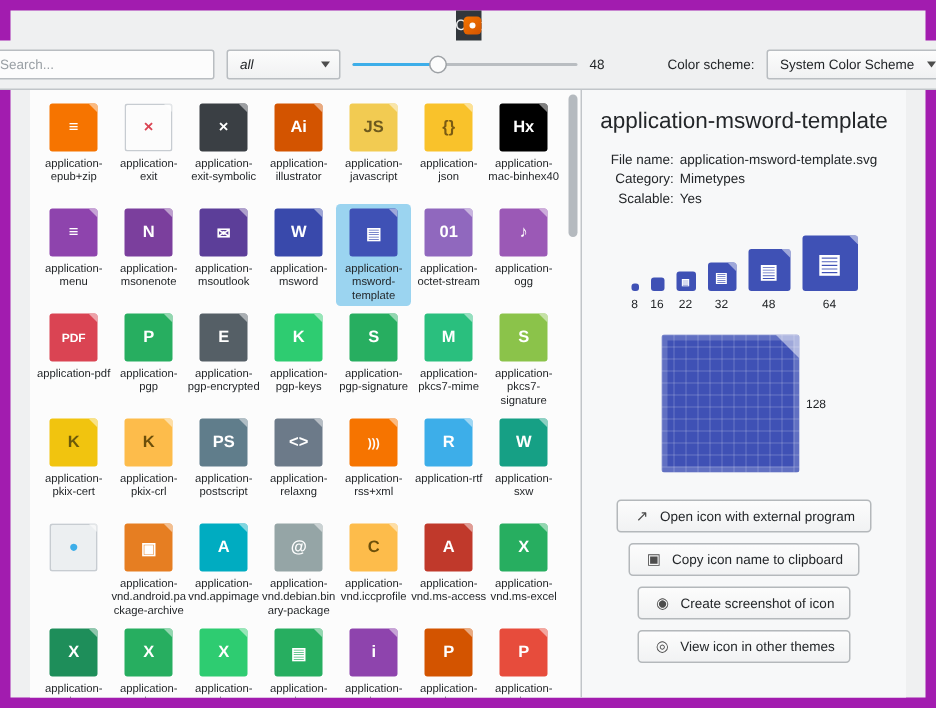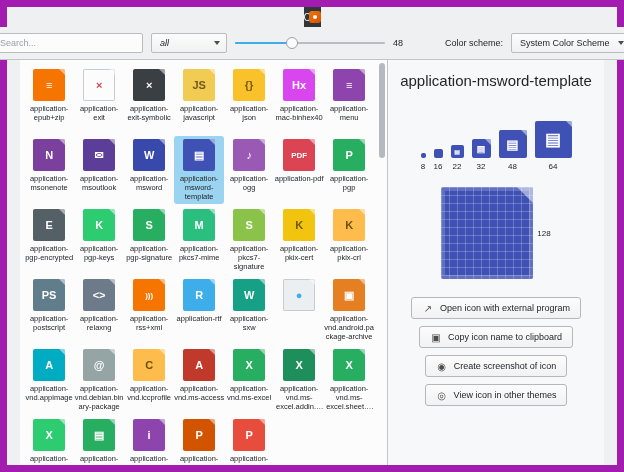--- a/index.html
+++ b/index.html
@@ -115,29 +115,33 @@
           </div>
           <div class="grid-item">
             <div class="file-icon light" style="height: 32px; width: 32px; background-color: rgb(252, 252, 252); color: rgb(218, 68, 83); font-size: 11px;">×</div>
             <div class="grid-label">application-exit</div>
           </div>
           <div class="grid-item">
             <div class="file-icon" style="height: 32px; width: 32px; background-color: rgb(58, 63, 68); font-size: 11px;">×</div>
             <div class="grid-label">application-exit-symbolic</div>
           </div>
           <div class="grid-item">
+            <div class="file-icon" style="height: 32px; width: 32px; background-color: rgb(211, 84, 0); font-size: 11px;">Ai</div>
+            <div class="grid-label">application-illustrator</div>
+          </div>
+          <div class="grid-item">
             <div class="file-icon" style="height: 32px; width: 32px; background-color: rgb(242, 203, 82); color: rgb(110, 90, 30); font-size: 11px;">JS</div>
             <div class="grid-label">application-javascript</div>
           </div>
           <div class="grid-item">
             <div class="file-icon" style="height: 32px; width: 32px; background-color: rgb(249, 194, 43); color: rgb(122, 91, 19); font-size: 11px;">{}</div>
             <div class="grid-label">application-json</div>
           </div>
           <div class="grid-item">
-            <div class="file-icon" style="height: 32px; width: 32px; background-color: #d946ef; font-size: 11px;">Hx</div>
+            <div class="file-icon" style="height: 32px; width: 32px; background-color: #000000; font-size: 11px;">Hx</div>
             <div class="grid-label">application-mac-binhex40</div>
           </div>
           <div class="grid-item">
             <div class="file-icon" style="height: 32px; width: 32px; background-color: rgb(142, 68, 173); font-size: 11px;">≡</div>
             <div class="grid-label">application-menu</div>
           </div>
           <div class="grid-item">
             <div class="file-icon" style="height: 32px; width: 32px; background-color: rgb(123, 63, 157); font-size: 11px;">N</div>
             <div class="grid-label">application-msonenote</div>
           </div>
@@ -145,20 +149,24 @@
             <div class="file-icon" style="height: 32px; width: 32px; background-color: rgb(92, 62, 153); font-size: 11px;">✉</div>
             <div class="grid-label">application-msoutlook</div>
           </div>
           <div class="grid-item">
             <div class="file-icon" style="height: 32px; width: 32px; background-color: rgb(57, 73, 171); font-size: 11px;">W</div>
             <div class="grid-label">application-msword</div>
           </div>
           <div class="grid-item selected">
             <div class="file-icon" style="height: 32px; width: 32px; background-color: rgb(63, 81, 181); font-size: 11px;">▤</div>
             <div class="grid-label">application-msword-template</div>
+          </div>
+          <div class="grid-item">
+            <div class="file-icon" style="height: 32px; width: 32px; background-color: rgb(144, 104, 190); font-size: 11px;">01</div>
+            <div class="grid-label">application-octet-stream</div>
           </div>
           <div class="grid-item">
             <div class="file-icon" style="height: 32px; width: 32px; background-color: rgb(155, 89, 182); font-size: 11px;">♪</div>
             <div class="grid-label">application-ogg</div>
           </div>
           <div class="grid-item">
             <div class="file-icon" style="height: 32px; width: 32px; background-color: rgb(218, 68, 83); font-size: 8px;">PDF</div>
             <div class="grid-label">application-pdf</div>
           </div>
           <div class="grid-item">
@@ -270,20 +278,28 @@
           </div>
         </div>
       <div class="scrollbar">
         <div class="scroll-handle"></div>
       </div>
     </div>
 
     <div class="details-pane">
       <div class="details">
         <div class="details-title">application-msword-template</div>
+        <div class="fields">
+          <div class="field-label">File name:</div>
+          <div class="field-value">application-msword-template.svg</div>
+          <div class="field-label">Category:</div>
+          <div class="field-value">Mimetypes</div>
+          <div class="field-label">Scalable:</div>
+          <div class="field-value">Yes</div>
+        </div>
         <div class="sizes">
             <div class="size-block">
               <div class="file-icon no-fold" style="height: 5px; width: 5px; background-color: rgb(63, 81, 181); font-size: 2px;"></div>
               <div class="size-label">8</div>
             </div>
             <div class="size-block">
               <div class="file-icon no-fold" style="height: 9px; width: 9px; background-color: rgb(63, 81, 181); font-size: 4px;"></div>
               <div class="size-label">16</div>
             </div>
             <div class="size-block">

